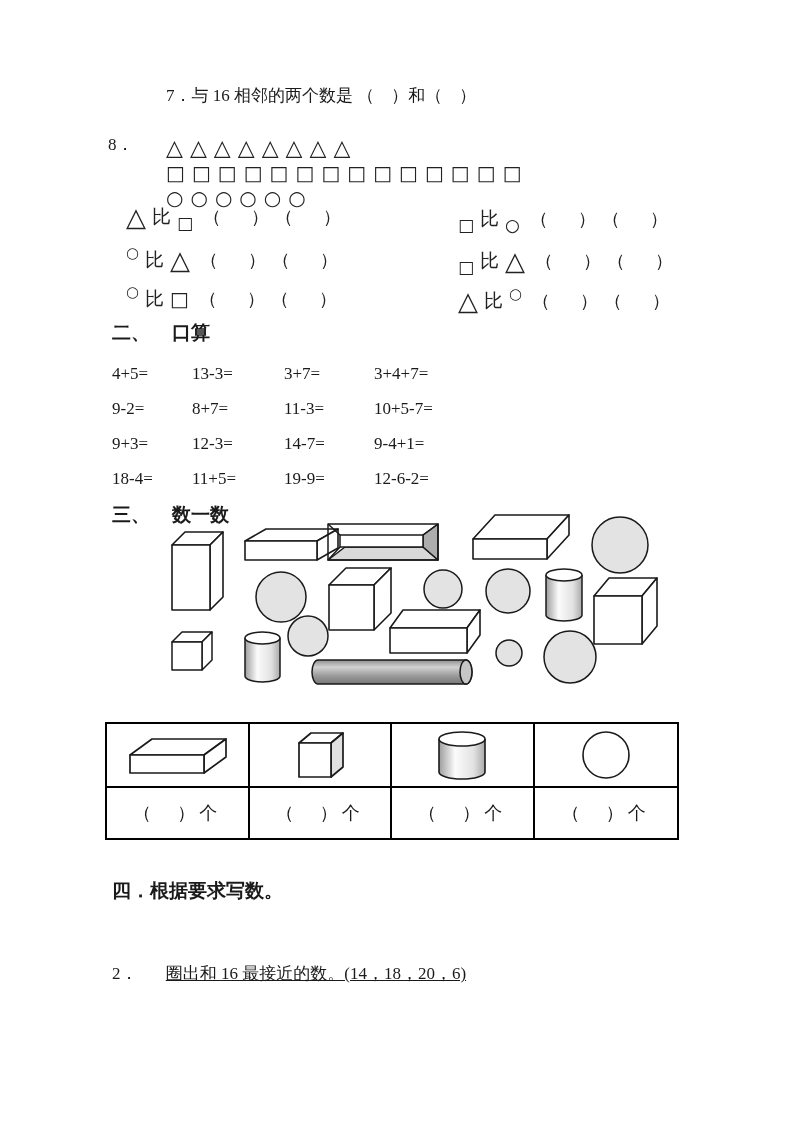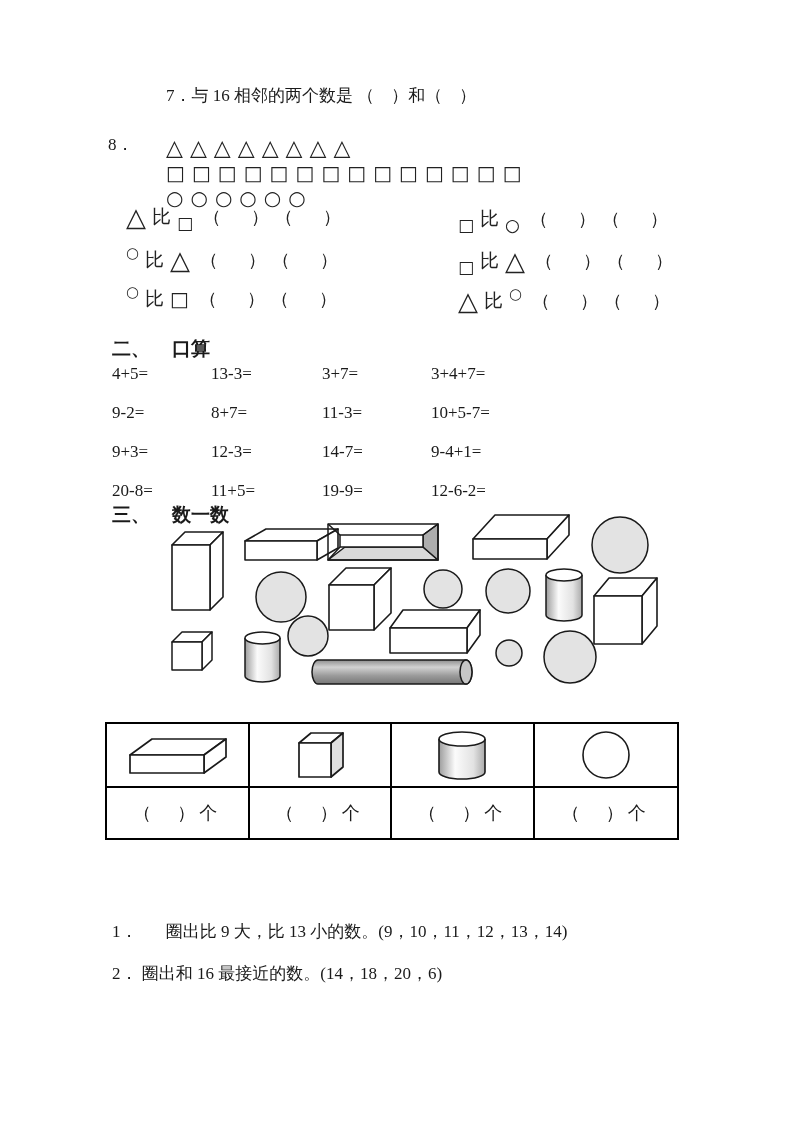--- a/index.html
+++ b/index.html
@@ -27,21 +27,20 @@
   .s-hi{font-size:15px;line-height:1;position:relative;top:-7px;}
   .cmp-row .op{font-size:19px;margin:0 6px 0 6px;font-family:"Liberation Serif",serif;}
   .blanks{font-size:18px;letter-spacing:6px;margin-left:10px;}
   .sec-head{font-size:19px;font-weight:bold;white-space:nowrap;}
   .sec-head .sec-title{margin-left:22px;}
   .oral-grid{
     display:grid;
     grid-template-columns:80px 92px 90px 140px;
     row-gap:15px;
     font-size:17px;
-    gap:19px;
   }
   .count-table{
     display:grid;
     grid-template-columns:repeat(4,1fr);
     grid-template-rows:64px 50px;
     width:570px;
     border:2px solid #000;
     background:#fff;
   }
   .ct-cell{
@@ -98,37 +97,37 @@
     <span class="shp s-big">△</span>
     <span class="blanks">（　）（　）</span>
   </div>
   <div class="abs cmp-row" style="left:458px;top:288px;">
     <span class="shp s-big">△</span>
     <span class="op">比</span>
     <span class="shp s-hi">○</span>
     <span class="blanks">（　）（　）</span>
   </div>
 
-  <div class="abs sec-head" style="left:112px;top:336px;">
+  <div class="abs sec-head" style="left:112px;top:320px;">
     <span>二、</span><span class="sec-title">口算</span>
   </div>
   <div class="abs oral-grid" style="left:112px;top:364px;">
     <span>4+5=</span>
     <span>13-3=</span>
     <span>3+7=</span>
     <span>3+4+7=</span>
     <span>9-2=</span>
     <span>8+7=</span>
     <span>11-3=</span>
     <span>10+5-7=</span>
     <span>9+3=</span>
     <span>12-3=</span>
     <span>14-7=</span>
     <span>9-4+1=</span>
-    <span>20-8=</span>
+    <span>18-4=</span>
     <span>11+5=</span>
     <span>19-9=</span>
     <span>12-6-2=</span>
   </div>
 
   <div class="abs sec-head" style="left:112px;top:502px;">
     <span>三、</span><span class="sec-title">数一数</span>
   </div>
 
   <svg class="abs" style="left:100px;top:498px;" width="580" height="200" viewBox="0 0 580 200">
@@ -263,22 +262,19 @@
       <svg width="60" height="55" viewBox="0 0 60 55">
         <circle cx="30" cy="27" r="23" fill="#ffffff" stroke="#1a1a1a" stroke-width="1.6"></circle>
       </svg>
     </div>
     <div class="ct-cell ct-answer">（　）个</div>
     <div class="ct-cell ct-answer">（　）个</div>
     <div class="ct-cell ct-answer">（　）个</div>
     <div class="ct-cell ct-answer last">（　）个</div>
   </div>
 
-  <div class="abs qline" style="left:112px;top:920px;">
-    <span>1．</span>
-    <span style="margin-left:24px;">圈出比 9 大，比 13 小的数。(9，10，11，12，13，14)</span>
-  </div>
+  <div class="abs sec-head" style="left:112px;top:878px;">四．根据要求写数。</div>
   <div class="abs qline" style="left:112px;top:962px;">
     <span>2．</span>
-    <span style="">圈出和 16 最接近的数。(14，18，20，6)</span>
+    <span style="margin-left:24px;text-decoration:underline;">圈出和 16 最接近的数。(14，18，20，6)</span>
   </div>
 
 </div>
 
 </body></html>

